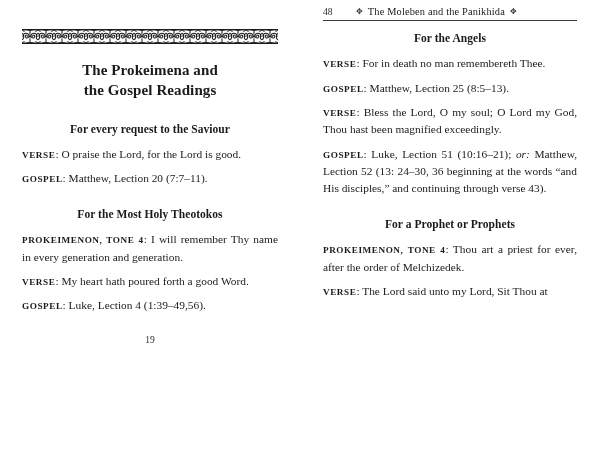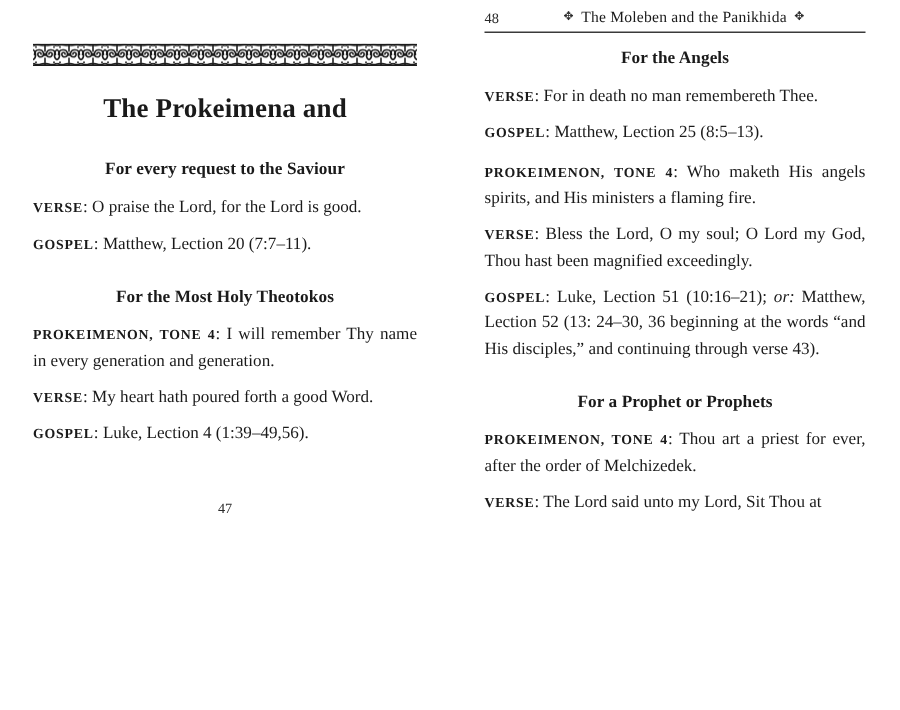--- a/index.html
+++ b/index.html
@@ -43,21 +43,21 @@
     width: 256px;
     overflow: hidden;
     line-height: 0;
   }
   .ornament-band svg { display: block; }
 
   
   .book-title {
     text-align: center;
     font-weight: bold;
-    font-size: 18px;
+    font-size: 15px;
     line-height: 1.32;
     margin-top: 17px;
     letter-spacing: 0.1px;
   }
   .book-title .tline { display: block; }
 
   
   .section-heading {
     text-align: center;
     font-weight: bold;
@@ -106,21 +106,21 @@
     font-size: 10.2px;
   }
   .folio-top {
     font-size: 9.6px;
     color: #2a2a2a;
     width: 28px;
     flex: 0 0 28px;
   }
   .head-title {
     flex: 1;
-    text-align: center;
+    text-align: left;
     font-size: 10.4px;
     letter-spacing: 0.15px;
     white-space: nowrap;
     padding-right: 16px;
   }
   .head-orn {
     font-size: 8px;
     vertical-align: 1.5px;
     padding: 0 5px;
     color: #2a2a2a;
@@ -167,20 +167,21 @@
           </pattern>
         </defs>
         <rect x="0" y="0" width="256" height="15" fill="url(#orn)"></rect>
         <rect x="0" y="0" width="256" height="1.1" fill="#1b1b1b"></rect>
         <rect x="0" y="13.9" width="256" height="1.1" fill="#1b1b1b"></rect>
       </svg>
     </div>
 
     <h1 class="book-title">
       <span class="tline">The Prokeimena and</span>
+      <span class="tline">the Gospel Readings</span>
     </h1>
 
     <h2 class="section-heading sec1">For every request to the Saviour</h2>
     <p class="entry follow">
       <span class="lbl-caps">Verse</span><span>: </span><span>O praise the Lord, for the Lord is good.</span>
     </p>
     <p class="entry follow">
       <span class="lbl-caps">Gospel</span><span>: </span><span>Matthew, Lection 20 (7:7–11).</span>
     </p>
 
@@ -188,44 +189,41 @@
     <p class="entry first">
       <span class="lbl-caps">Prokeimenon, Tone 4</span><span>: </span><span>I will remember Thy name in every generation and generation.</span>
     </p>
     <p class="entry follow">
       <span class="lbl-caps">Verse</span><span>: </span><span>My heart hath poured forth a good Word.</span>
     </p>
     <p class="entry follow">
       <span class="lbl-caps">Gospel</span><span>: </span><span>Luke, Lection 4 (1:39–49,56).</span>
     </p>
 
-    <div class="folio-bottom">47</div>
+    <div class="folio-bottom">19</div>
   </div>
 
   <div class="page page-right right-col">
 
     <div class="running-head">
       <span class="folio-top">48</span>
       <span class="head-title">
         <span class="head-orn">✥</span><span>The Moleben and the Panikhida</span><span class="head-orn">✥</span>
       </span>
     </div>
     <hr class="head-rule">
 
     <h2 class="section-heading sec1">For the Angels</h2>
     <p class="entry follow">
       <span class="lbl-caps">Verse</span><span>: </span><span>For in death no man remembereth Thee.</span>
     </p>
     <p class="entry follow">
       <span class="lbl-caps">Gospel</span><span>: </span><span>Matthew, Lection 25 (8:5–13).</span>
     </p>
 
-    <p class="entry first">
-      <span class="lbl-caps">Prokeimenon, Tone 4</span><span>: </span><span>Who maketh His angels spirits, and His ministers a flaming fire.</span>
-    </p>
     <p class="entry follow">
       <span class="lbl-caps">Verse</span><span>: </span><span>Bless the Lord, O my soul; O Lord my God, Thou hast been magnified exceedingly.</span>
     </p>
     <p class="entry follow">
       <span class="lbl-caps">Gospel</span><span>: </span><span>Luke, Lection 51 (10:16–21); </span><span class="em">or:</span><span> Matthew, Lection 52 (13: 24–30, 36 beginning at the words “and His disciples,” and continuing through verse 43).</span>
     </p>
 
     <h2 class="section-heading secn">For a Prophet or Prophets</h2>
     <p class="entry first">
       <span class="lbl-caps">Prokeimenon, Tone 4</span><span>: </span><span>Thou art a priest for ever, after the order of Melchizedek.</span>

